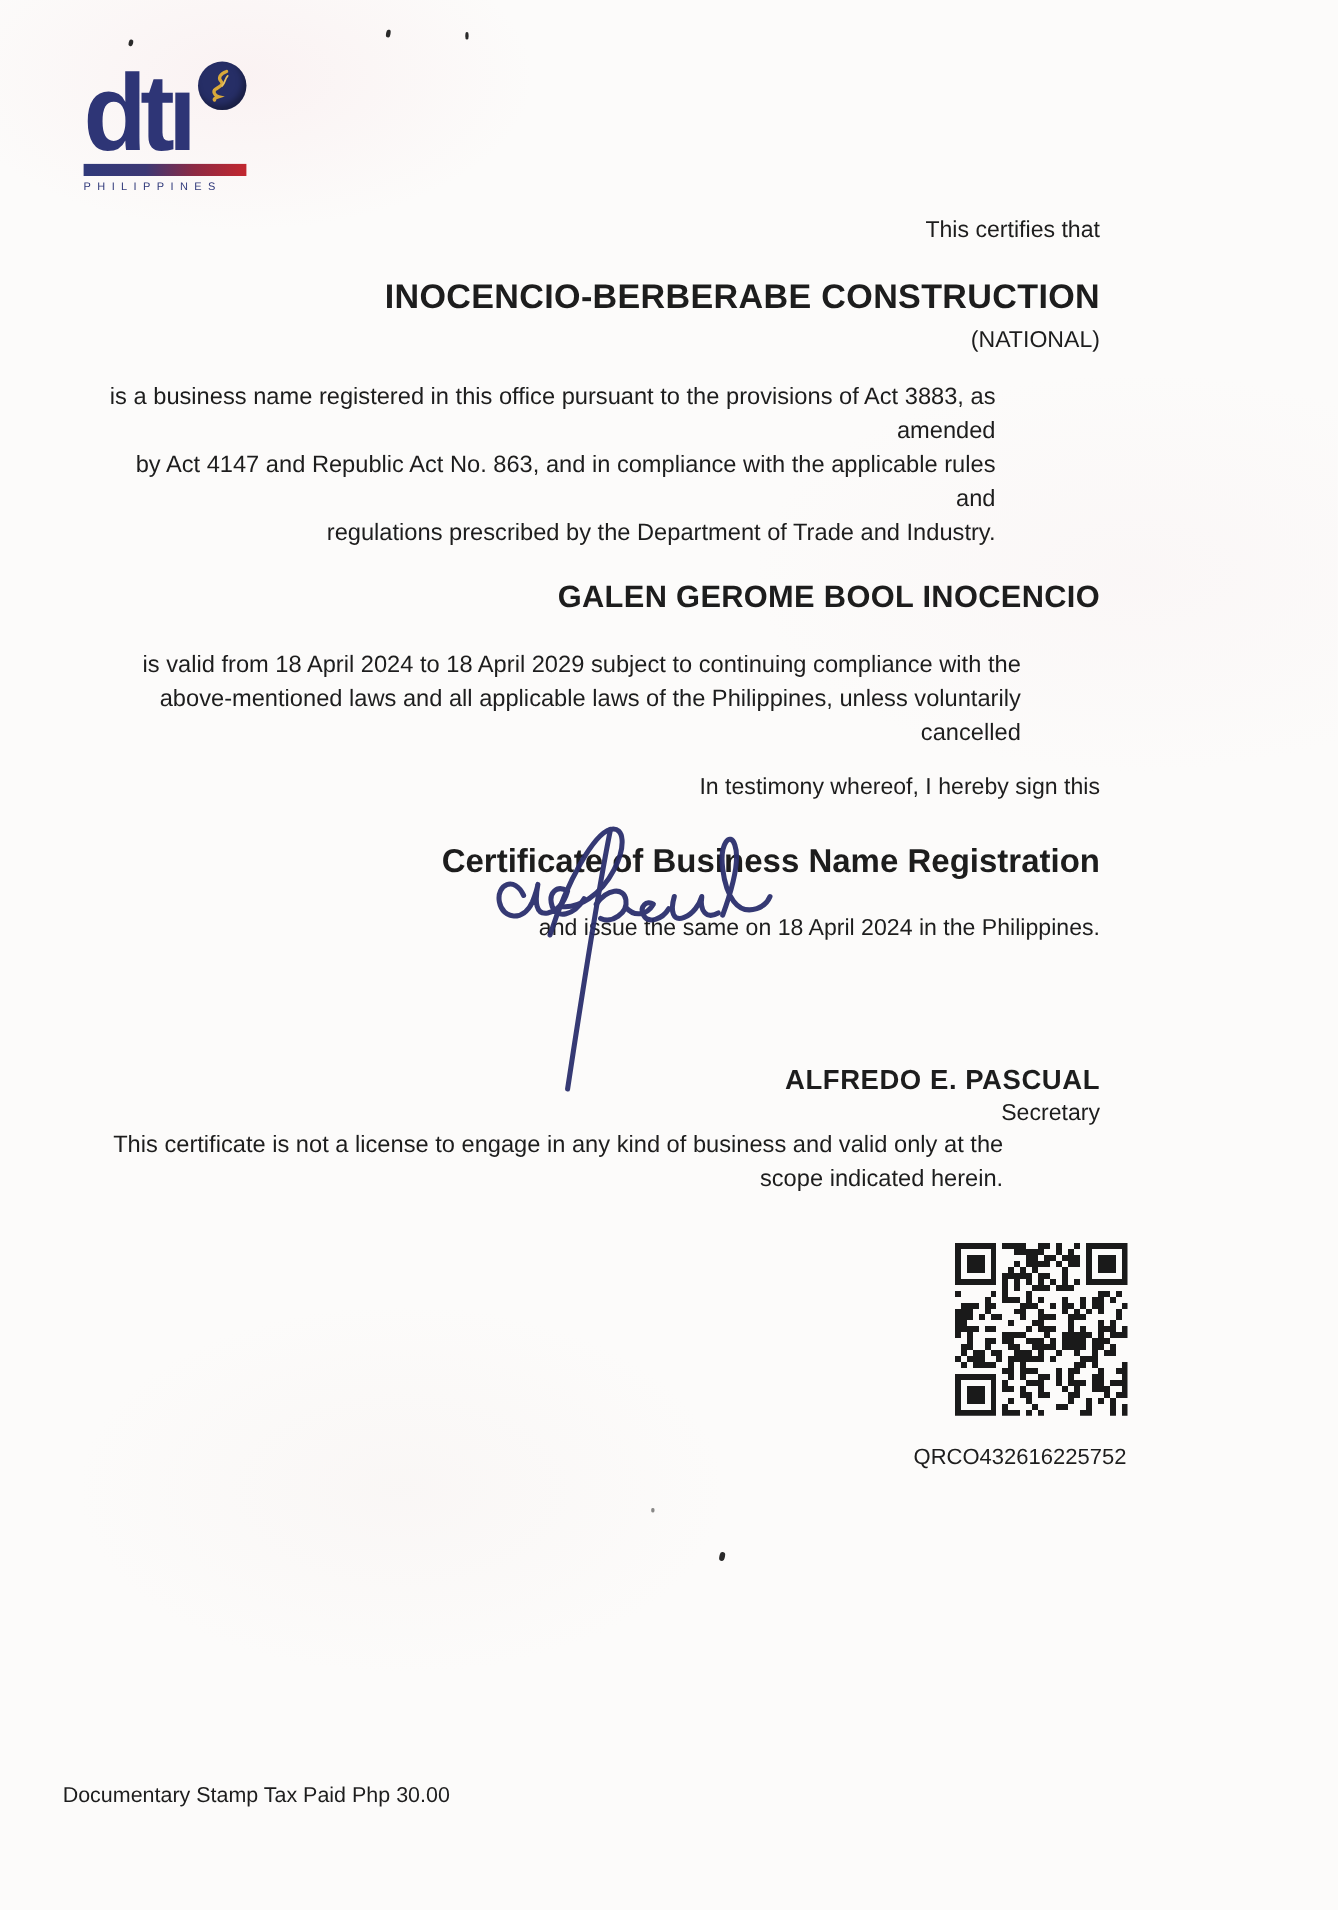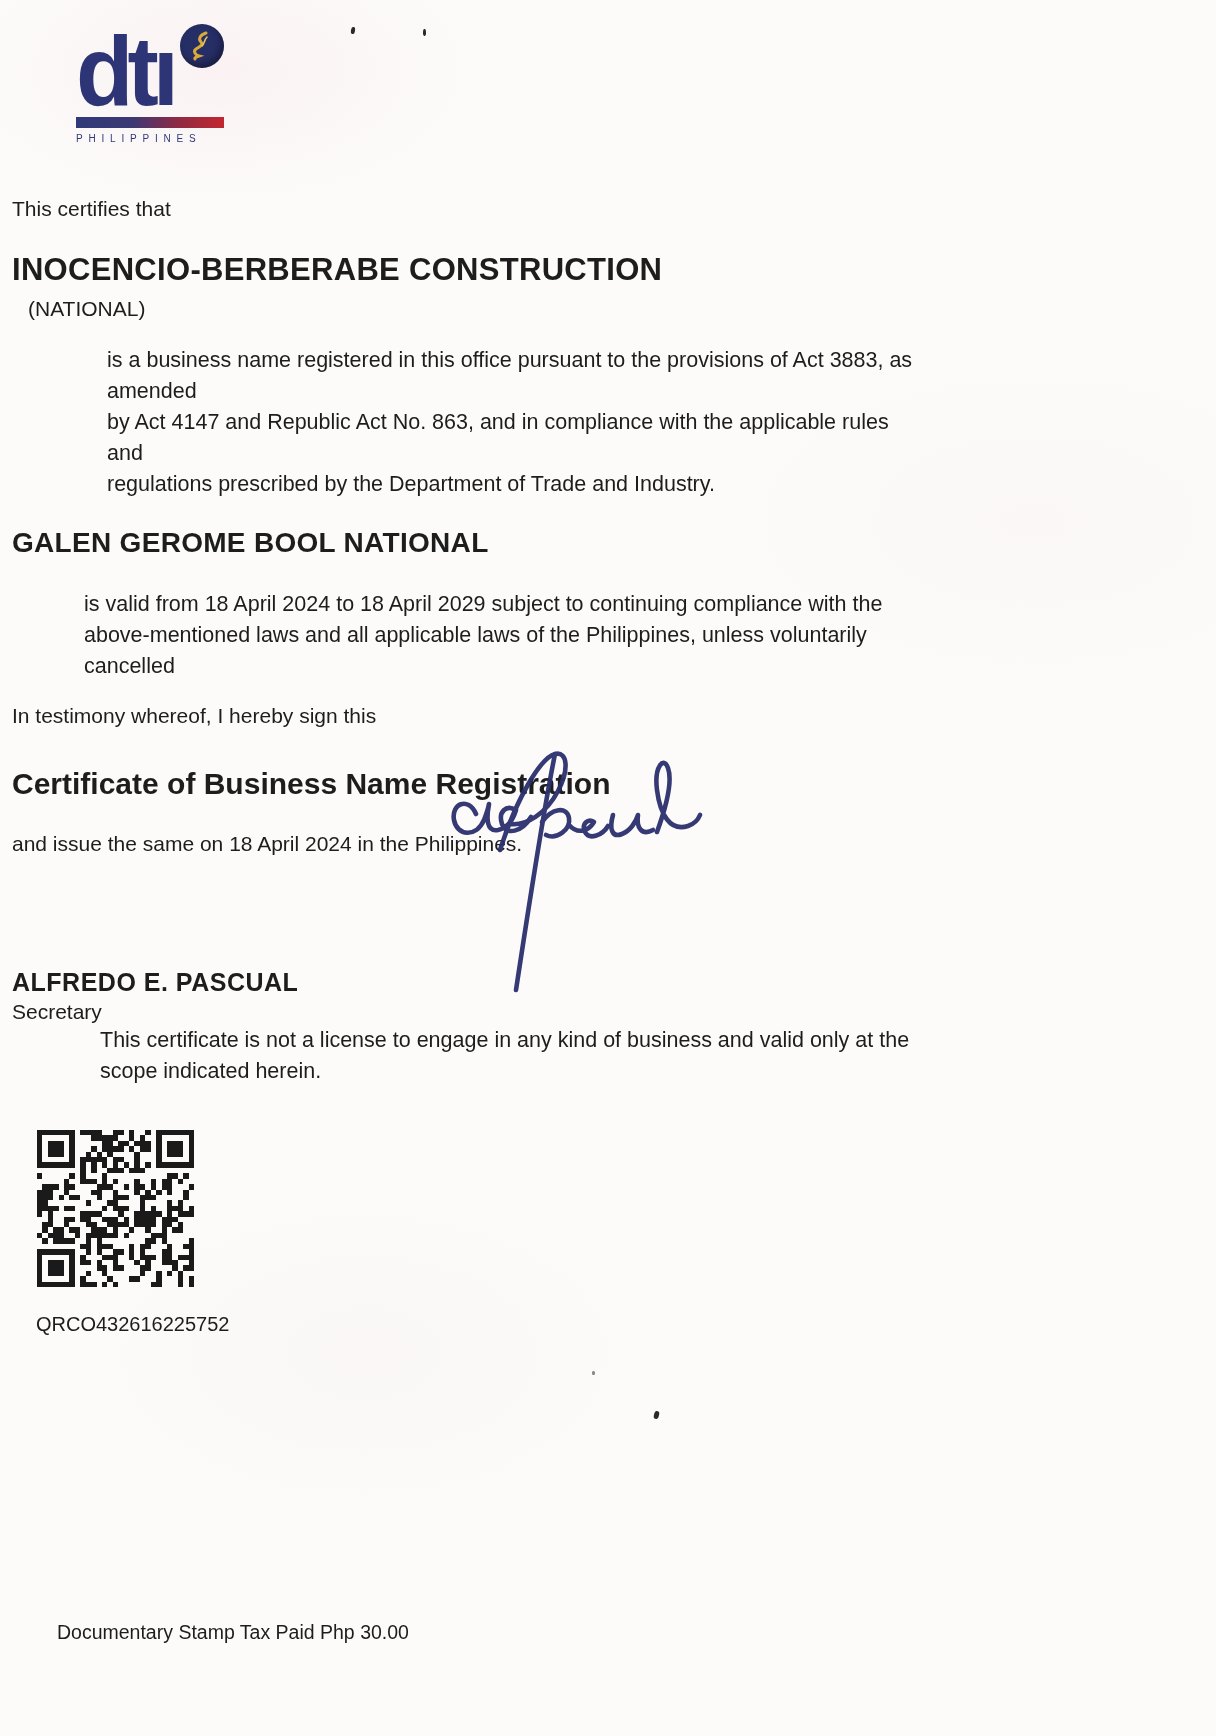--- a/index.html
+++ b/index.html
@@ -14,40 +14,40 @@
   .paper-tint{
     position:absolute;inset:0;pointer-events:none;
     background:
       radial-gradient(380px 200px at 18% 4%, rgba(245,215,220,.25), transparent 70%),
       radial-gradient(500px 260px at 85% 30%, rgba(244,228,232,.18), transparent 70%),
       radial-gradient(420px 240px at 30% 78%, rgba(240,230,228,.20), transparent 70%);
   }
   .page{position:relative;width:1216px;height:1736px;}
 
   
-  .logo{position:absolute;left:76px;top:28px;width:150px;}
+  .logo{position:absolute;left:76px;top:60px;width:150px;}
   .logo-letters{
     font-weight:bold;font-size:94px;line-height:.92;
     color:#2e3576;letter-spacing:-6px;
     transform:scaleY(1.05);display:inline-block;
   }
   .logo-circle{
     position:absolute;right:2px;top:-4px;width:44px;height:44px;border-radius:50%;
     background:#262e66;display:flex;align-items:center;justify-content:center;
     box-shadow:inset -3px -4px 6px rgba(0,0,0,.35);
   }
   .logo-bar{height:11px;margin-top:3px;width:148px;
     background:linear-gradient(90deg,#30397a 0%,#3c3874 38%,#8d2a44 68%,#c2272f 100%);}
   .logo-country{
     margin-top:5px;font-size:10px;font-weight:normal;letter-spacing:5.8px;
     color:#30397a;white-space:nowrap;
   }
 
   
-  .content{position:absolute;left:12px;top:0;width:1000px;text-align:left;}
+  .content{position:absolute;left:0;top:0;width:1000px;text-align:right;}
   .line,.para{white-space:pre-line;}
   .t-small{font-size:21px;line-height:26px;}
   .t-para{font-size:21.5px;line-height:31px;}
   .t-h1{font-size:31px;line-height:36px;font-weight:bold;letter-spacing:.3px;}
   .t-h2{font-size:28px;line-height:34px;font-weight:bold;letter-spacing:.3px;}
   .t-h3{font-size:30px;line-height:36px;font-weight:bold;}
   .t-bnno{font-size:29px;line-height:35px;font-weight:bold;}
   .t-sig-name{font-size:25px;line-height:30px;font-weight:bold;letter-spacing:.5px;}
   .t-sig-title{font-size:21px;line-height:25px;}
   .t-qr{font-size:20px;line-height:26px;}
@@ -130,21 +130,21 @@
 
     <div class="line t-h1 mt-bn">INOCENCIO-BERBERABE CONSTRUCTION</div>
 
     <div class="line t-small mt-nat">(NATIONAL)</div>
 
     <div class="para t-para mt-reg">is a business name registered in this office pursuant to the provisions of Act 3883, as amended
 by Act 4147 and Republic Act No. 863, and in compliance with the applicable rules and
 regulations prescribed by the Department of Trade and Industry.</div>
 
 
-    <div class="line t-h2 mt-owner">GALEN GEROME BOOL NATIONAL</div>
+    <div class="line t-h2 mt-owner">GALEN GEROME BOOL INOCENCIO</div>
 
     <div class="para t-para mt-valid">is valid from 18 April 2024 to 18 April 2029 subject to continuing compliance with the
 above-mentioned laws and all applicable laws of the Philippines, unless voluntarily
 cancelled</div>
 
     <div class="line t-small mt-testimony">In testimony whereof, I hereby sign this</div>
 
     <div class="line t-h3 mt-title">Certificate of Business Name Registration</div>
 
     <div class="line t-small mt-issueline">and issue the same on 18 April 2024 in the Philippines.</div>

